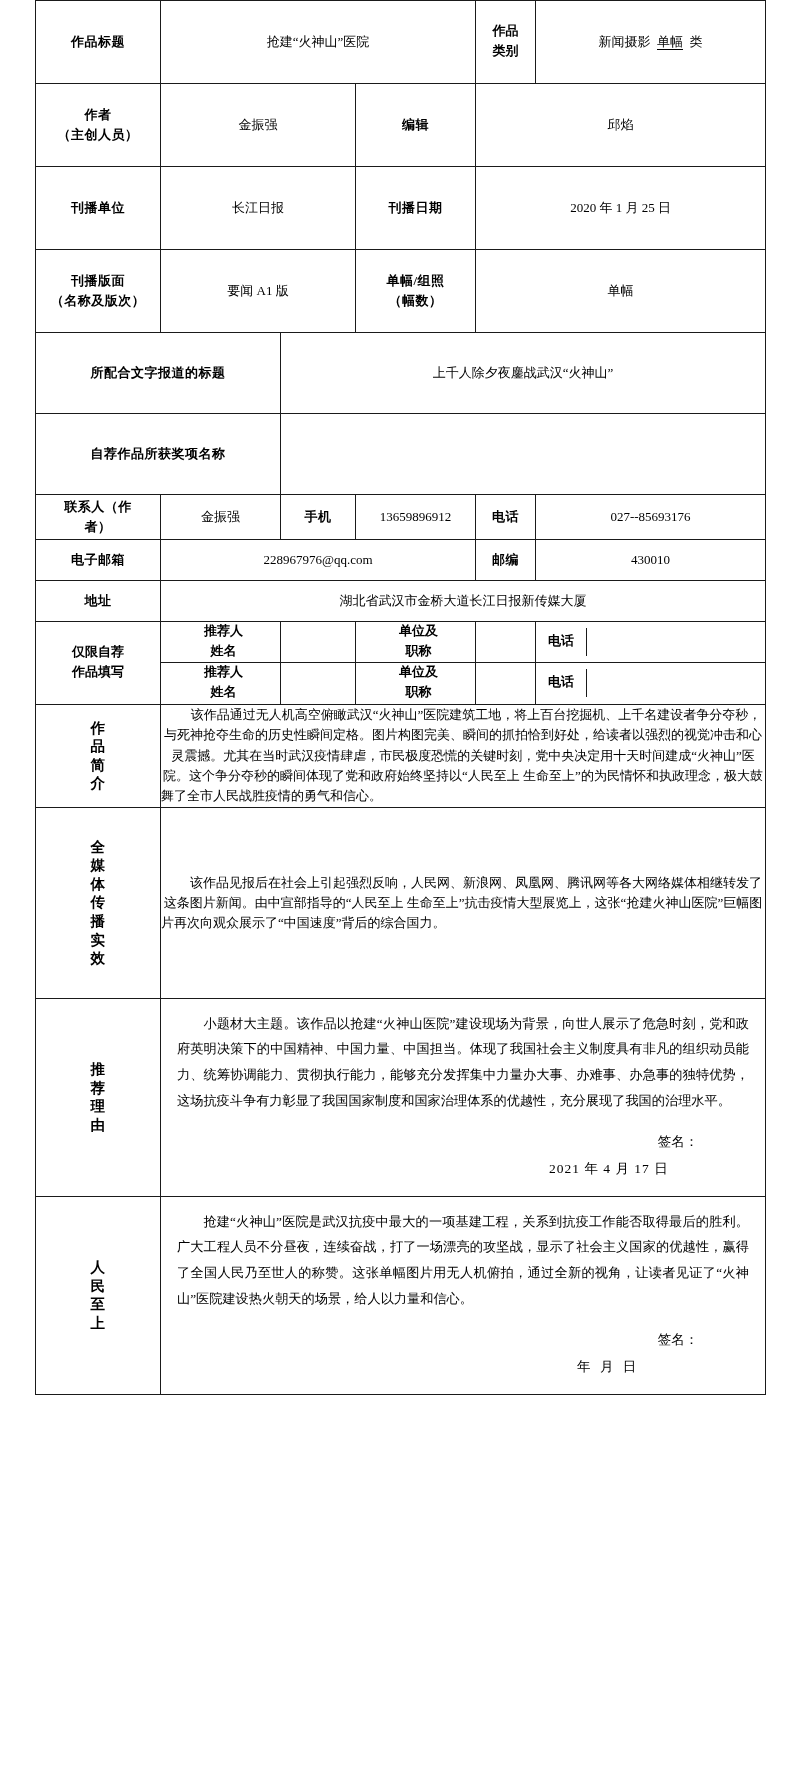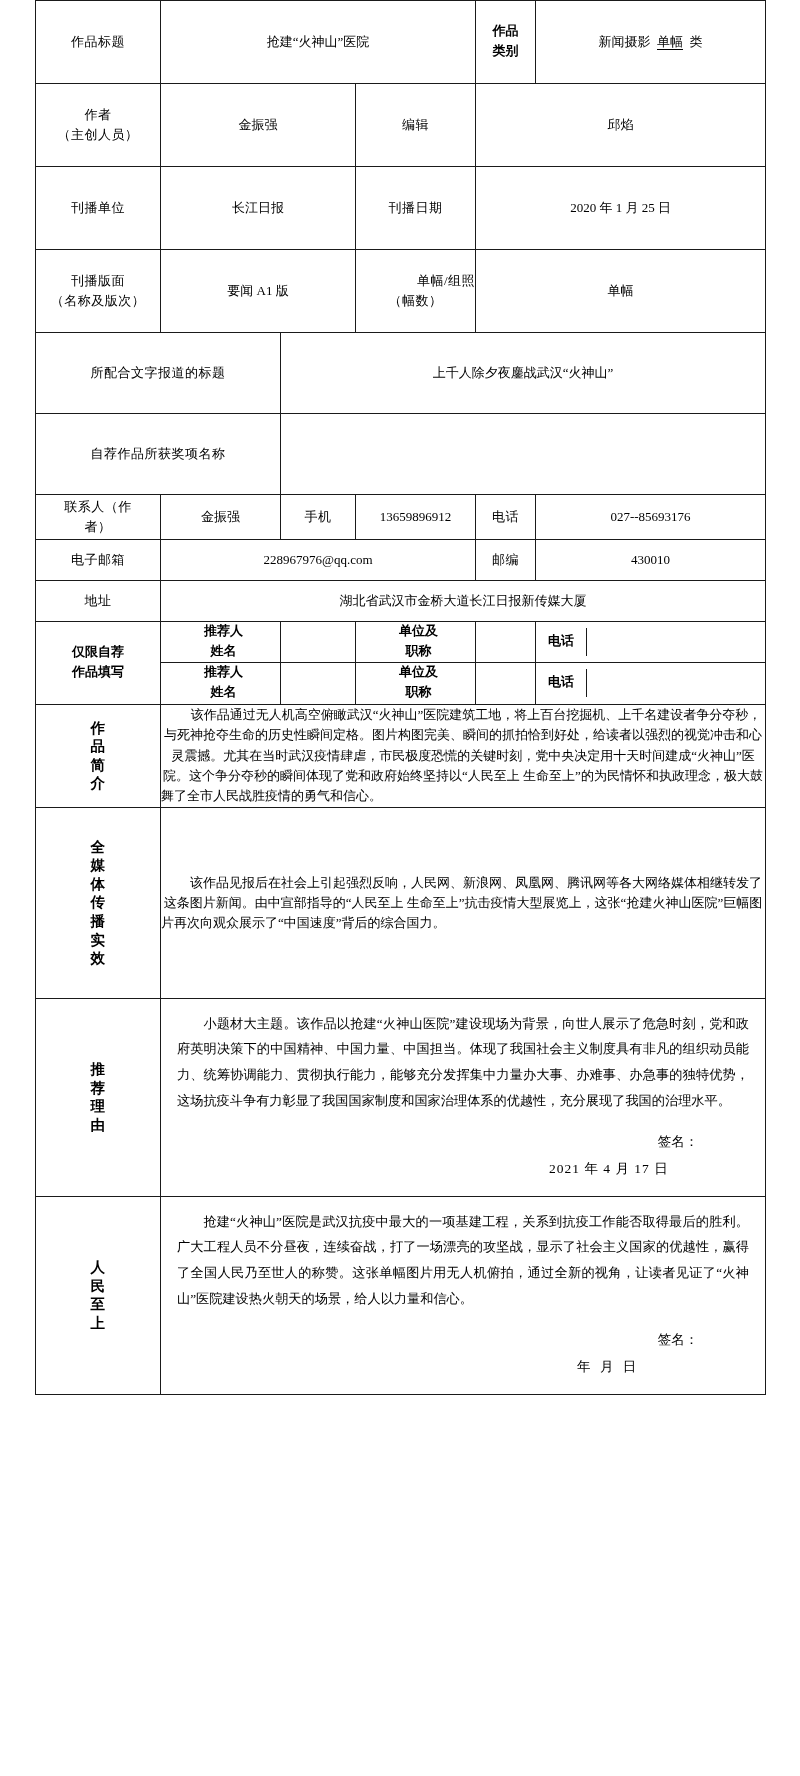--- a/index.html
+++ b/index.html
@@ -38,21 +38,21 @@
   table.form td {
     border: 1px solid #1a1a1a;
     padding: 0;
     vertical-align: middle;
     text-align: center;
     font-size: 13px;
     line-height: 1.55;
   }
   .lbl {
     font-size: 14.5px;
-    font-weight: normal;
+    font-weight: bold;
     letter-spacing: 0.5px;
   }
   .lbl-sm {
     font-size: 13px;
     font-weight: bold;
     font-family: Liberation Mono, monospace;
   }
   .val {
     font-size: 13px;
     font-weight: normal;
@@ -112,21 +112,21 @@
   .sign-date {
     text-align: left;
     padding-left: 372px;
     letter-spacing: 1px;
   }
   .sign-date-blank {
     text-align: left;
     padding-left: 400px;
     letter-spacing: 3px;
   }
-  .nowrap { white-space: nowrap; text-align: right; }
+  .nowrap { white-space: nowrap; }
 </style>
 </head>
 <body>
 
 <div class="page">
 
 
   <table class="form">
     <colgroup>
       <col style="width:125px">

